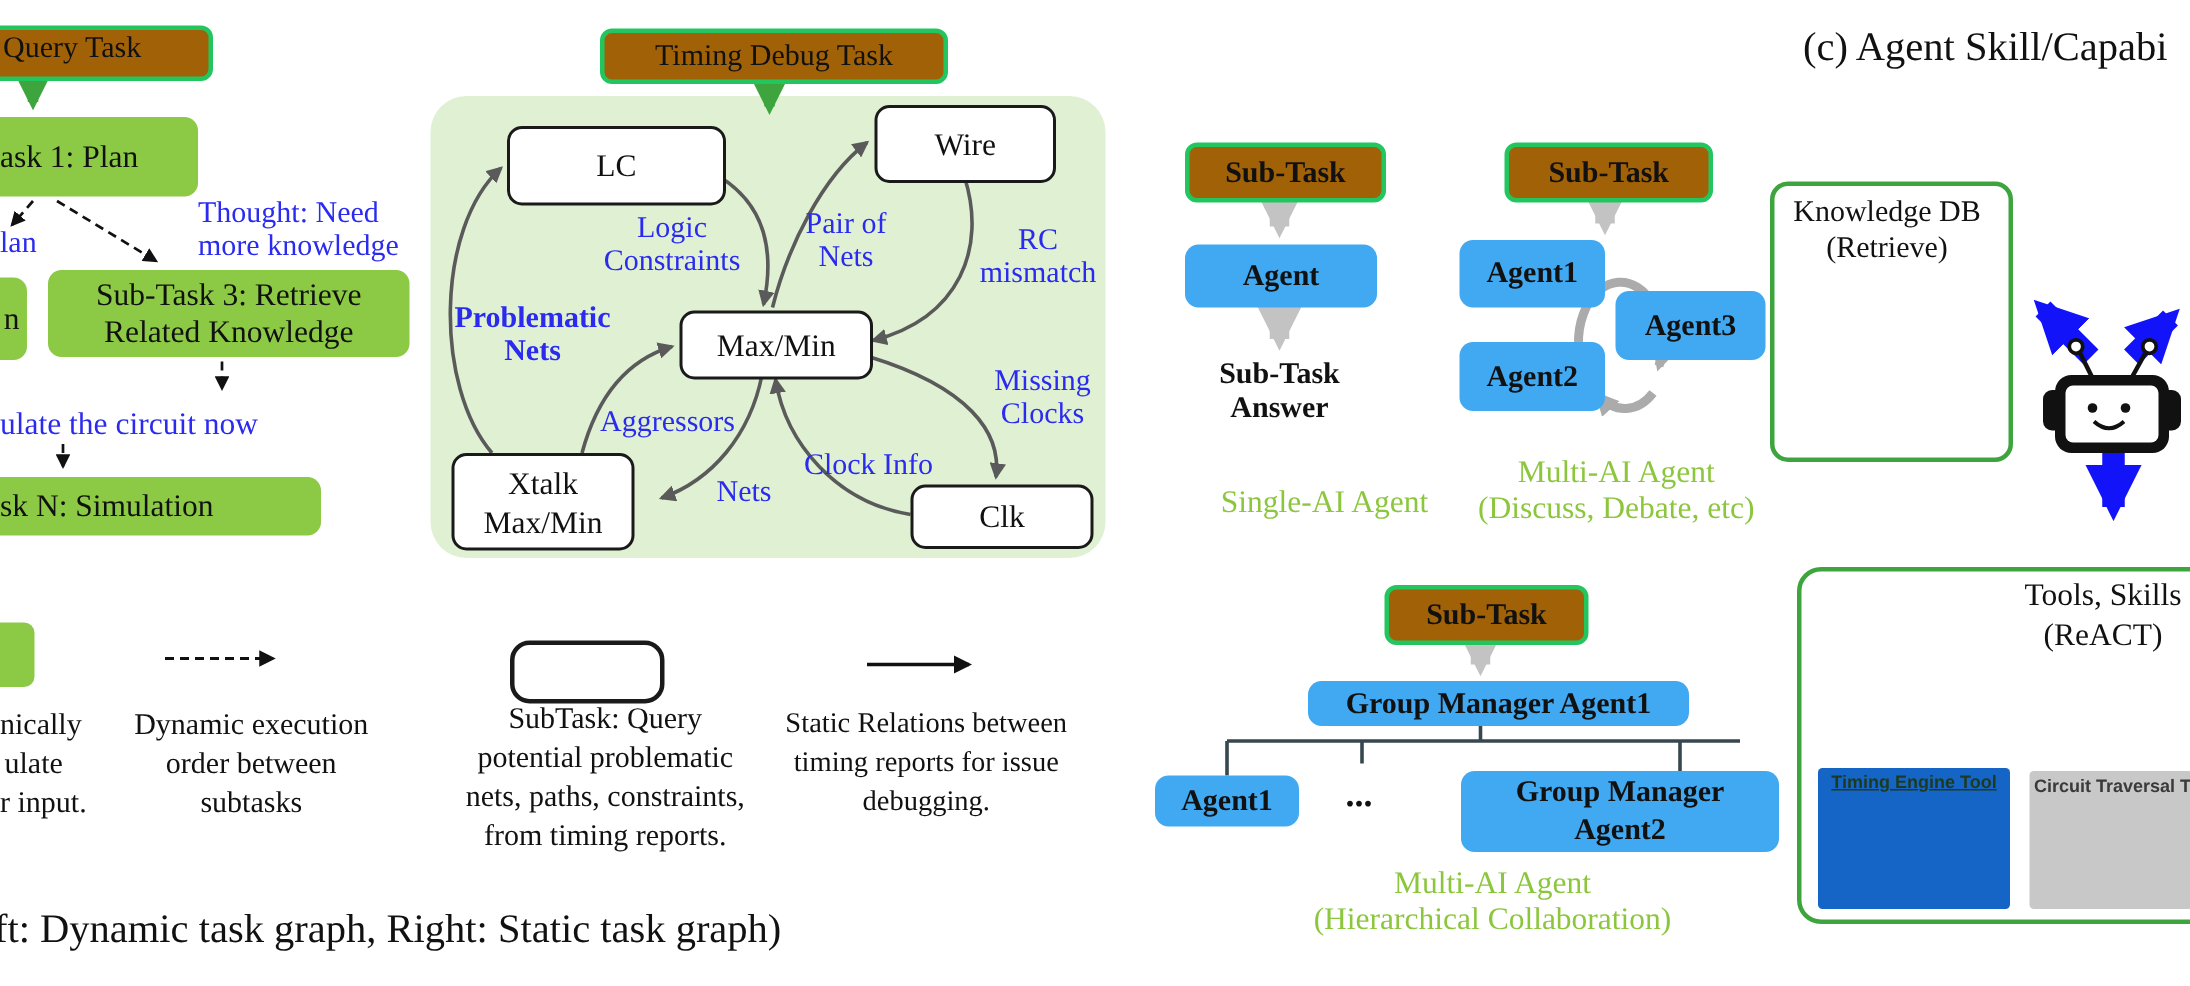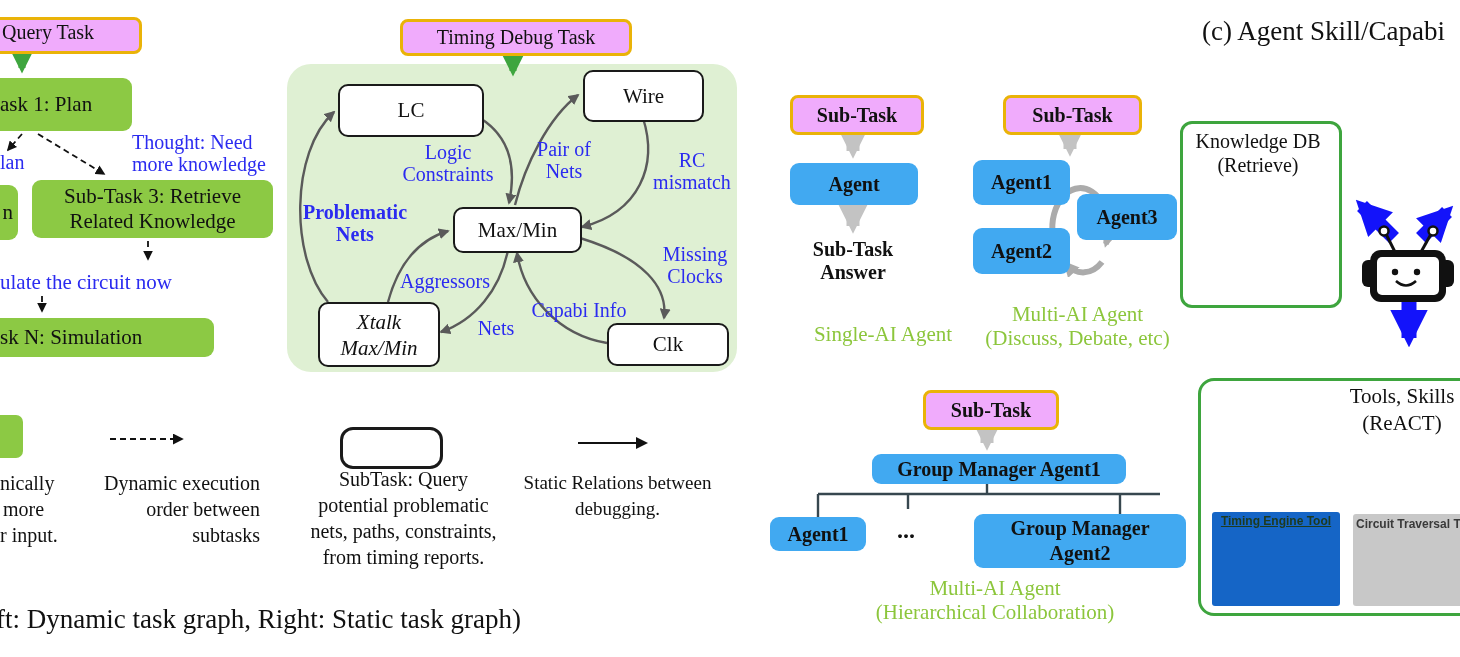--- a/index.html
+++ b/index.html
@@ -1,21 +1,21 @@
 <!DOCTYPE html>
 <html><head>
 <meta charset="utf-8">
 <style>
   html,body{margin:0;padding:0;background:#fff;}
   #fig{position:relative;width:1460px;height:657px;overflow:hidden;background:#fff;
        font-family:"Liberation Serif",serif;color:#111;}
   .abs{position:absolute;}
   .ctr{display:flex;align-items:center;justify-content:center;text-align:center;}
   .greenbox{background:#8CC944;border-radius:9px;color:#111;}
-  .gborder{background:#f0abfc;border:3px solid #eab308;border-radius:8px;}
+  .gborder{background:#a16207;border:3px solid #22c55e;border-radius:8px;}
   .node{background:#fff;border:2.5px solid #1a1a1a;border-radius:10px;font-size:21px;}
   .bluebox{background:#41A9F1;border-radius:9px;font-weight:bold;font-size:20px;}
   .btxt{color:#2B2BF0;font-size:20px;line-height:22px;text-align:center;}
   .gtxt{color:#8CC63C;font-size:21px;line-height:24px;text-align:center;white-space:nowrap;}
   .legend-t{font-size:20px;line-height:26px;text-align:center;}
   .legend-t div{white-space:nowrap;}
   .tool-title{font-family:"Liberation Sans",sans-serif;font-weight:bold;font-size:12px;
               text-align:center;white-space:nowrap;}
 </style>
 </head>
@@ -217,21 +217,21 @@
 
   <div class="abs node ctr" style="left:338px;top:84px;width:142px;height:49px;">
     <span>LC</span>
     </div>
   <div class="abs node ctr" style="left:583px;top:70px;width:117px;height:48px;">
     <span>Wire</span>
     </div>
   <div class="abs node ctr" style="left:453px;top:207px;width:125px;height:42px;">
     <span>Max/Min</span>
     </div>
-  <div class="abs node ctr" style="left:318px;top:302px;width:118px;height:61px;line-height:26px;font-style:italic;">
+  <div class="abs node ctr" style="left:301px;top:302px;width:118px;height:61px;line-height:26px;">
     <div>
         <div>Xtalk</div>
          <div>Max/Min</div>
       </div>
     </div>
   <div class="abs node ctr" style="left:607px;top:323px;width:118px;height:39px;">
     <span>Clk</span>
     </div>
 
   <div class="abs btxt" style="left:393px;top:141px;width:110px;">
@@ -250,50 +250,51 @@
     <div>Problematic</div>
       <div>Nets</div>
     </div>
   <div class="abs btxt" style="left:390px;top:270px;width:110px;">
     <div>Aggressors</div>
     </div>
   <div class="abs btxt" style="left:470px;top:317px;width:52px;">
     <div>Nets</div>
     </div>
   <div class="abs btxt" style="left:525px;top:299px;width:108px;">
-    <div>Capabi Info</div>
+    <div>Clock Info</div>
     </div>
   <div class="abs btxt" style="left:653px;top:243px;width:84px;">
     <div>Missing</div>
       <div>Clocks</div>
     </div>
 
   <div class="abs" style="left:1202px;top:16px;font-size:27px;white-space:nowrap;">(c) Agent Skill/Capabi</div>
   <div class="abs" style="left:-4px;top:604px;font-size:27px;white-space:nowrap;">ft: Dynamic task graph, Right: Static task graph)</div>
 
   <div class="abs greenbox" style="left:-10px;top:415px;width:33px;height:43px;border-radius:7px;"></div>
   <div class="abs legend-t" style="left:0;top:470px;width:72px;text-align:left;">
     <div>nically</div>
-    <div style="padding-left:3px;">more</div>
+    <div style="padding-left:3px;">ulate</div>
     <div>r input.</div>
   </div>
-  <div class="abs legend-t" style="left:75px;top:470px;width:185px;text-align:right;">
+  <div class="abs legend-t" style="left:75px;top:470px;width:185px;">
     <div>Dynamic execution</div>
     <div>order between</div>
     <div>subtasks</div>
   </div>
   <div class="abs" style="left:340px;top:427px;width:97px;height:36px;background:#fff;border:3px solid #1a1a1a;border-radius:13px;"></div>
   <div class="abs legend-t" style="left:296px;top:466px;width:215px;">
     <div>SubTask: Query</div>
     <div>potential problematic</div>
     <div>nets, paths, constraints,</div>
     <div>from timing reports.</div>
   </div>
   <div class="abs legend-t" style="left:515px;top:470px;width:205px;font-size:19px;">
     <div>Static Relations between</div>
+    <div>timing reports for issue</div>
     <div>debugging.</div>
   </div>
 
   <div class="abs gborder ctr" style="left:790px;top:95px;width:128px;height:34px;font-weight:bold;font-size:20px;">
     <span>Sub-Task</span>
     </div>
   <div class="abs bluebox ctr" style="left:790px;top:163px;width:128px;height:42px;">
     <span>Agent</span>
     </div>
   <div class="abs ctr" style="left:793px;top:238px;width:120px;font-weight:bold;font-size:20px;line-height:23px;">

